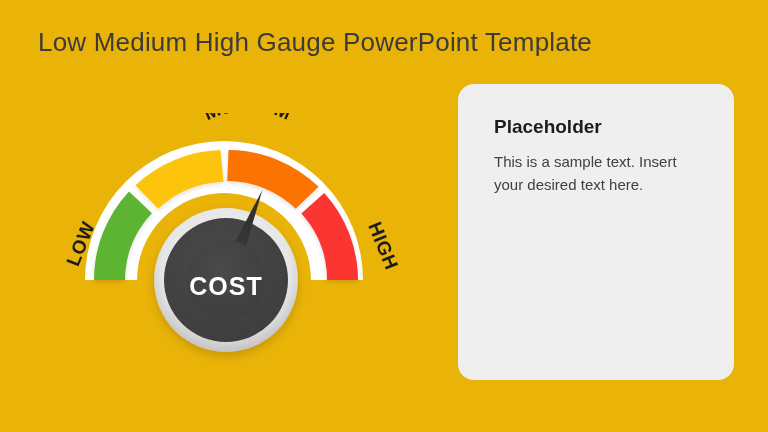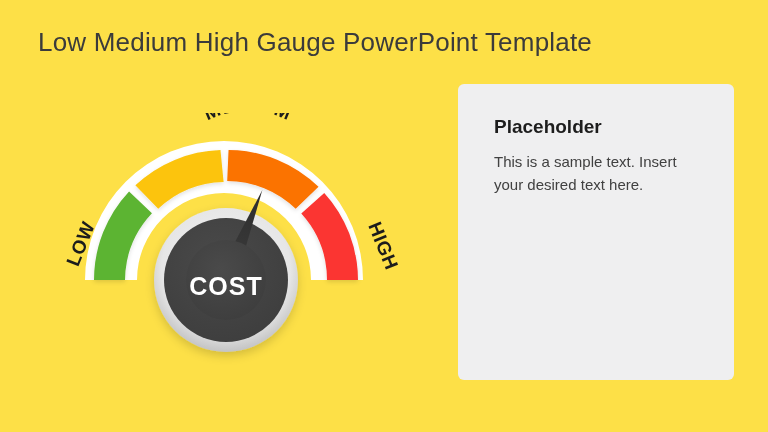--- a/index.html
+++ b/index.html
@@ -12,21 +12,21 @@
     background: #ffffff;
     font-family: "Liberation Sans", sans-serif;
     overflow: hidden;
     position: relative;
   }
   #slide {
     position: absolute;
     inset: 0;
     width: 768px;
     height: 432px;
-    background: #fde047;
+    background: #eab308;
   }
   #slide-title {
     position: absolute;
     left: 38px;
     top: 27px;
     font-size: 26px;
     font-weight: 400;
     color: #3b3b3b;
     letter-spacing: 0.2px;
     white-space: nowrap;
@@ -70,21 +70,21 @@
     width: 160px;
     height: 40px;
   }
   #info-panel {
     position: absolute;
     left: 458px;
     top: 84px;
     width: 276px;
     height: 296px;
     background: #efeff0;
-    border-radius: 6px;
+    border-radius: 16px;
   }
   #panel-heading {
     position: absolute;
     left: 36px;
     top: 32px;
     font-size: 19px;
     font-weight: bold;
     color: #1d1d1d;
   }
   #panel-body {

